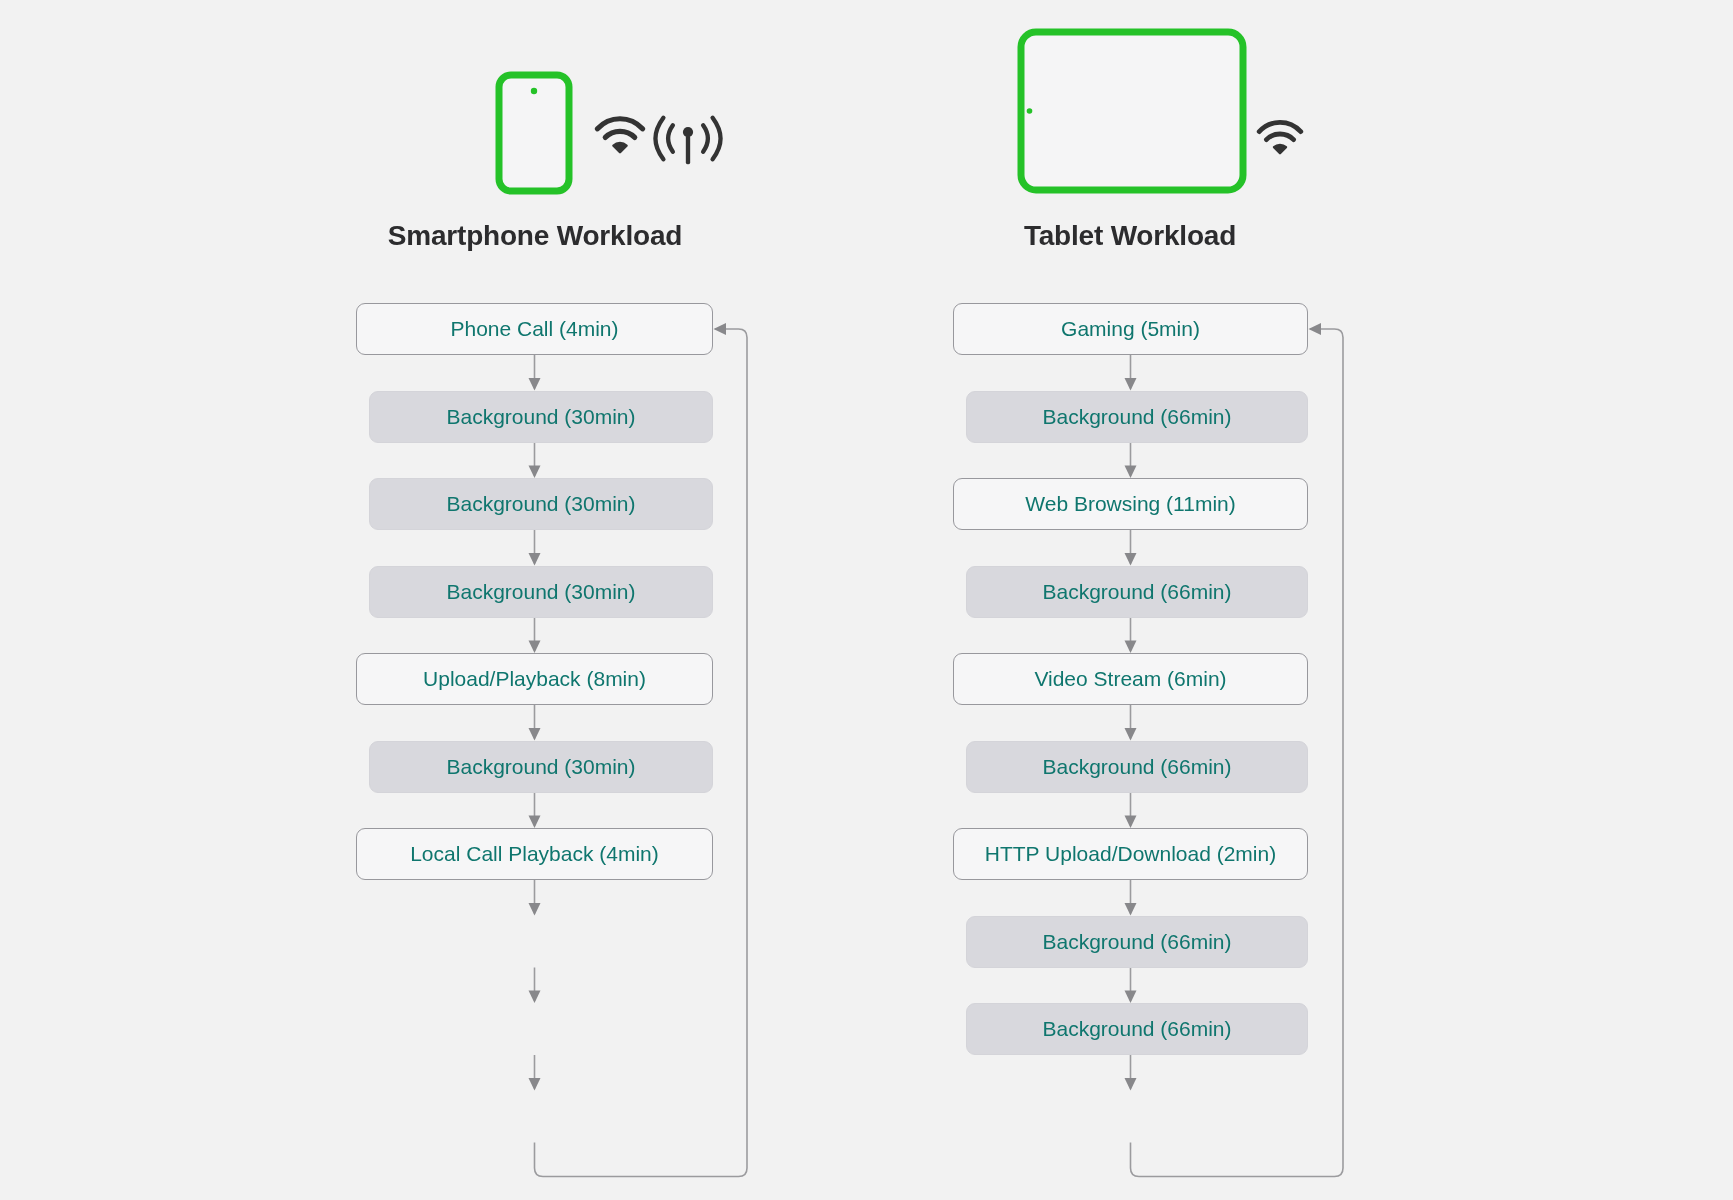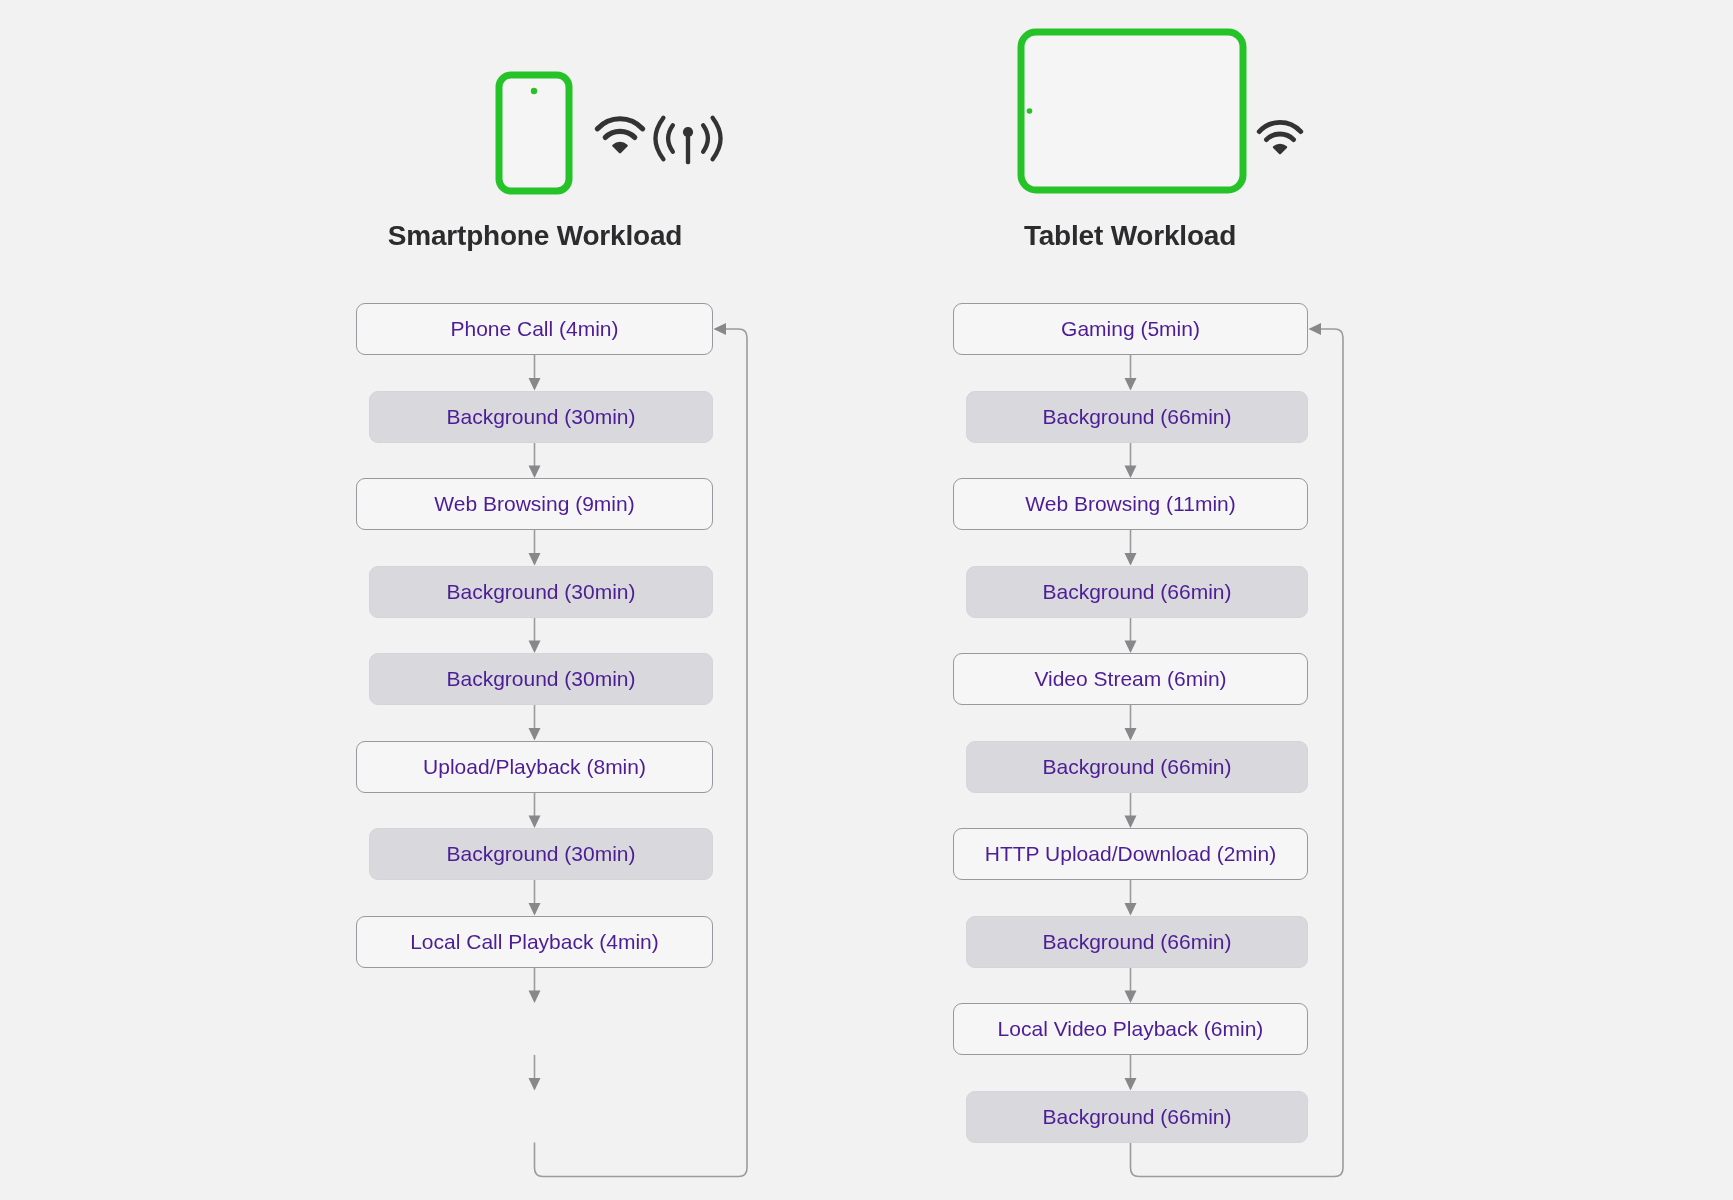--- a/index.html
+++ b/index.html
@@ -44,21 +44,21 @@
   .flow-col.smartphone{left:356px;width:357px;}
   .flow-col.tablet{left:953px;width:355px;}
   .node{
     box-sizing:border-box;
     height:52px;
     display:flex;
     align-items:center;
     justify-content:center;
     border-radius:9px;
     font-size:21px;
-    color:#4c1d95;
+    color:#0f766e;
     text-align:center;
   }
   .node.task{
     background:#f6f6f7;
     border:1.4px solid #98989d;
   }
   .node.bg{
     background:#d8d8dd;
     border:1.4px solid #d4d4d9;
     margin-left:13px;
@@ -141,34 +141,32 @@
     </g>
     <path d="M22.5,36.5 C24.6,34.6 27.2,33.6 30,33.6 C32.8,33.6 35.4,34.6 37.5,36.5 L30,44 Z" fill="#333333" stroke="#333333" stroke-width="3" stroke-linejoin="round"></path>
   </svg>
 
   <div class="col-title" style="left:285px;top:220px;">Smartphone Workload</div>
   <div class="col-title" style="left:880px;top:220px;">Tablet Workload</div>
 
   <div class="flow-col smartphone">
     <div class="node task">Phone Call (4min)</div>
     <div class="node bg">Background (30min)</div>
-    <div class="node task">Web Browsing (9min)</div>
     <div class="node bg">Background (30min)</div>
     <div class="node bg">Background (30min)</div>
     <div class="node task">Upload/Playback (8min)</div>
     <div class="node bg">Background (30min)</div>
     <div class="node task">Local Call Playback (4min)</div>
   </div>
 
   <div class="flow-col tablet">
     <div class="node task">Gaming (5min)</div>
     <div class="node bg">Background (66min)</div>
     <div class="node task">Web Browsing (11min)</div>
     <div class="node bg">Background (66min)</div>
     <div class="node task">Video Stream (6min)</div>
     <div class="node bg">Background (66min)</div>
     <div class="node task">HTTP Upload/Download (2min)</div>
     <div class="node bg">Background (66min)</div>
-    <div class="node task">Local Video Playback (6min)</div>
     <div class="node bg">Background (66min)</div>
   </div>
 
 </div>
 
 </body></html>

